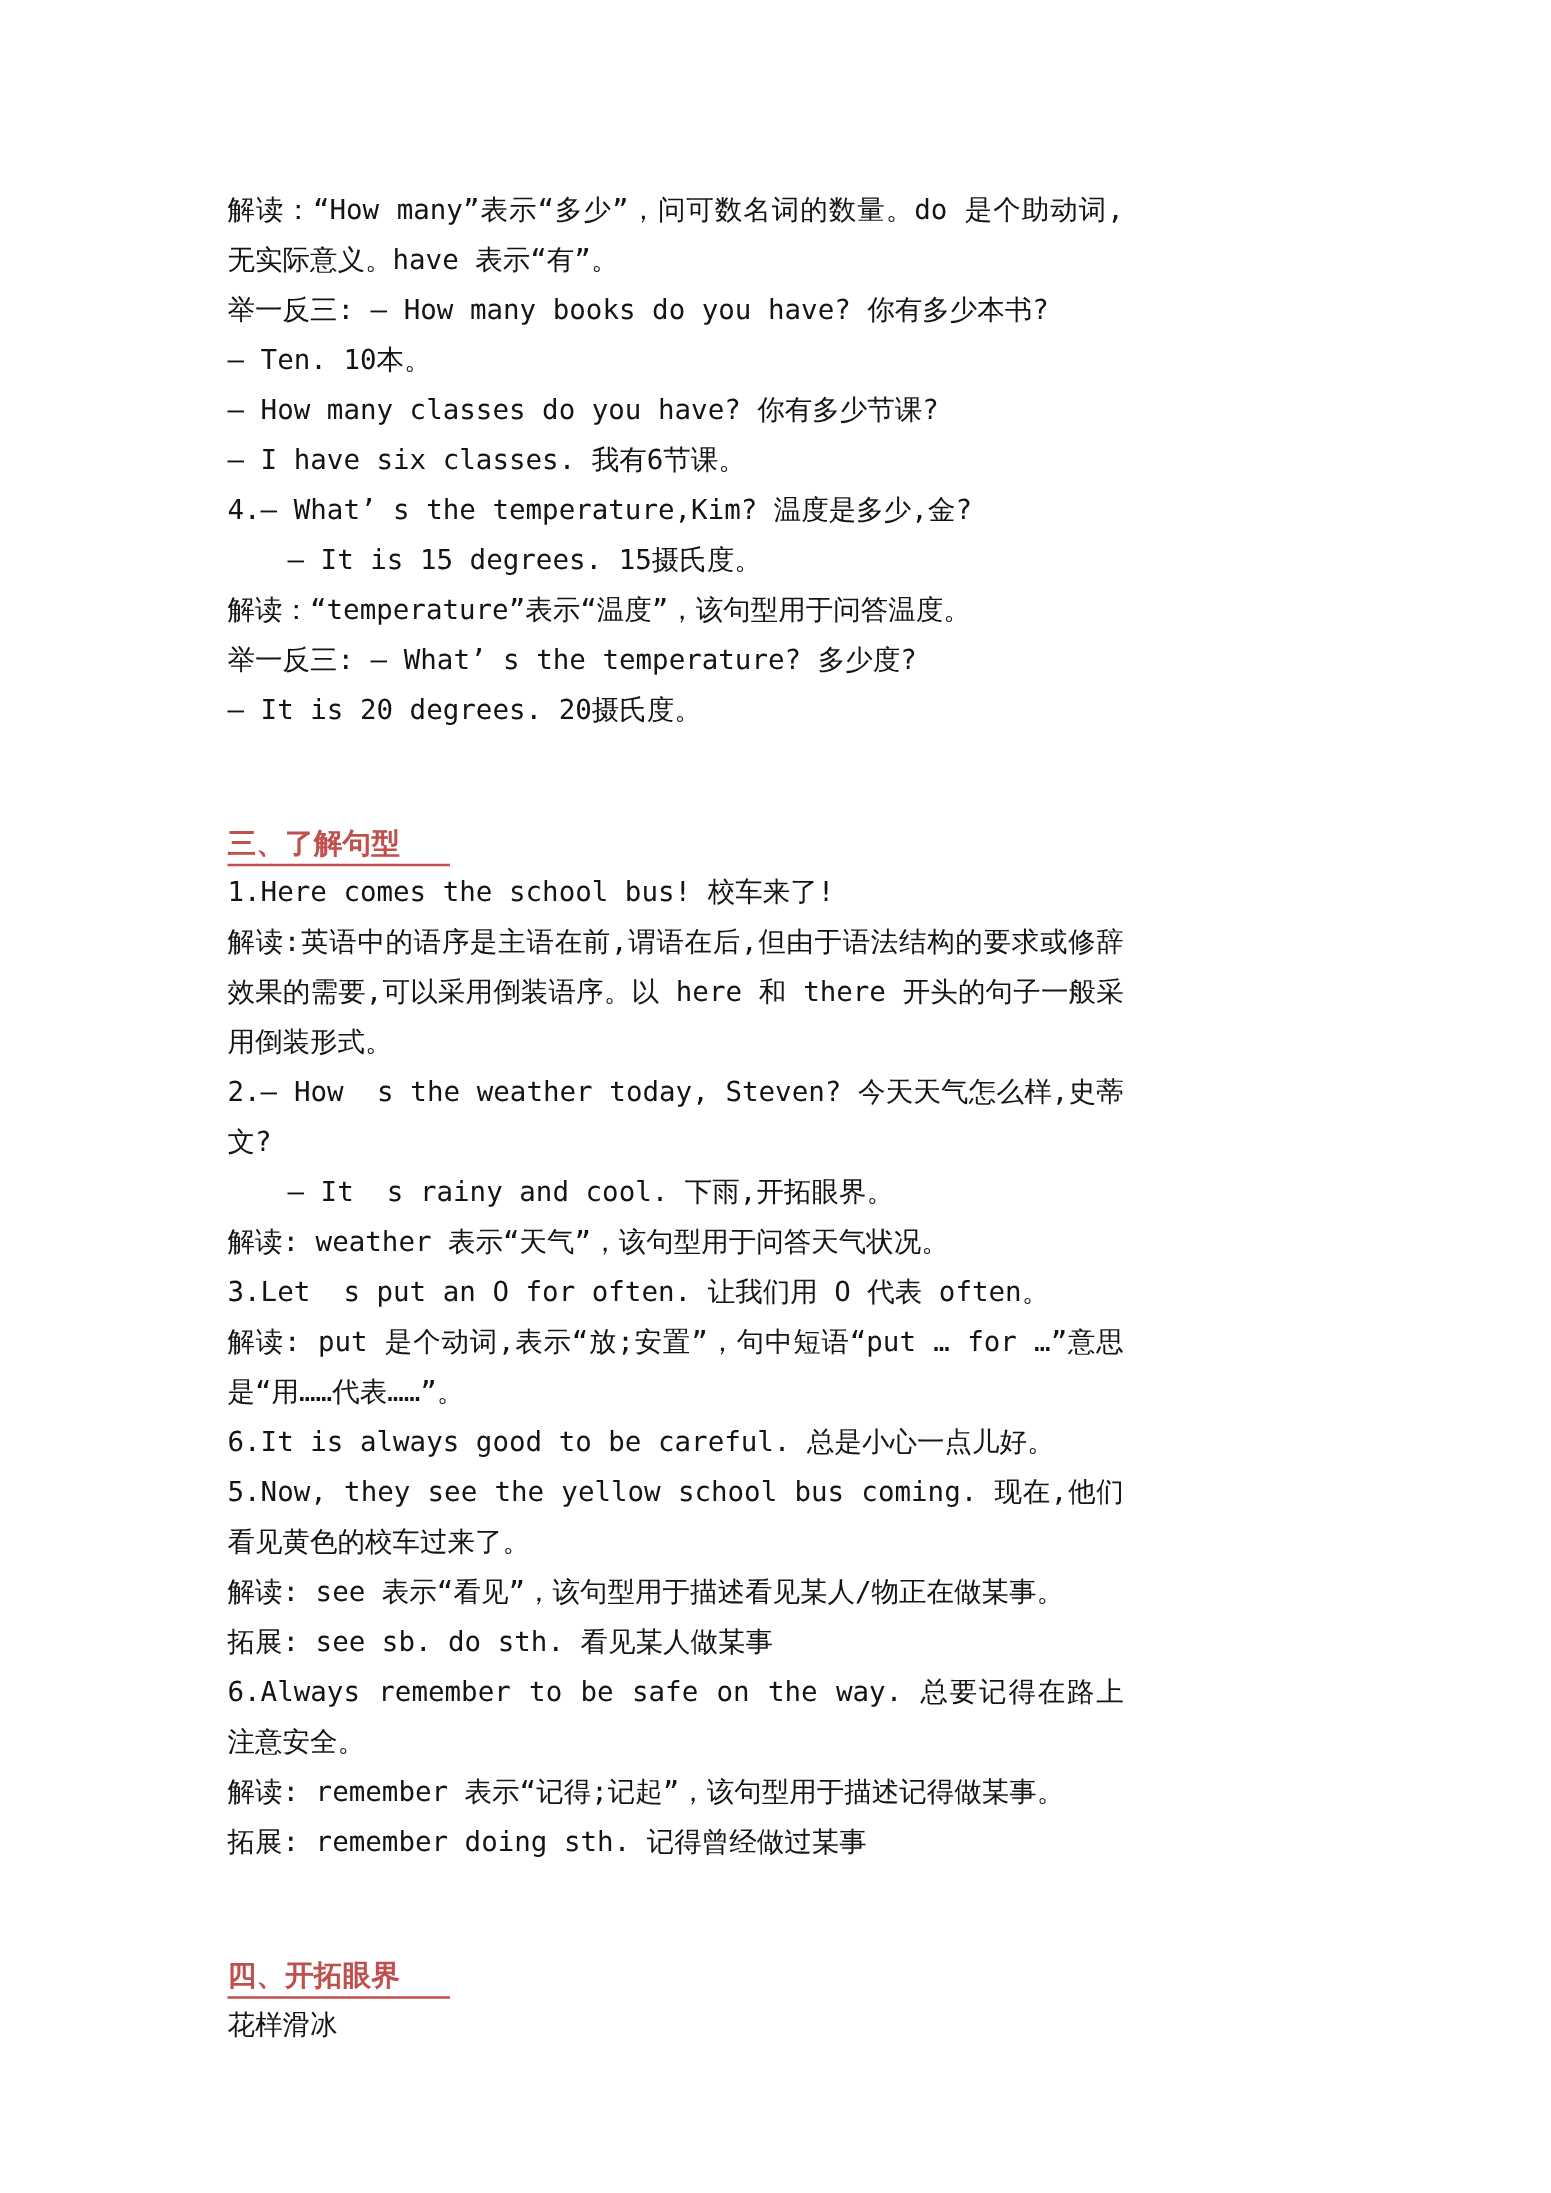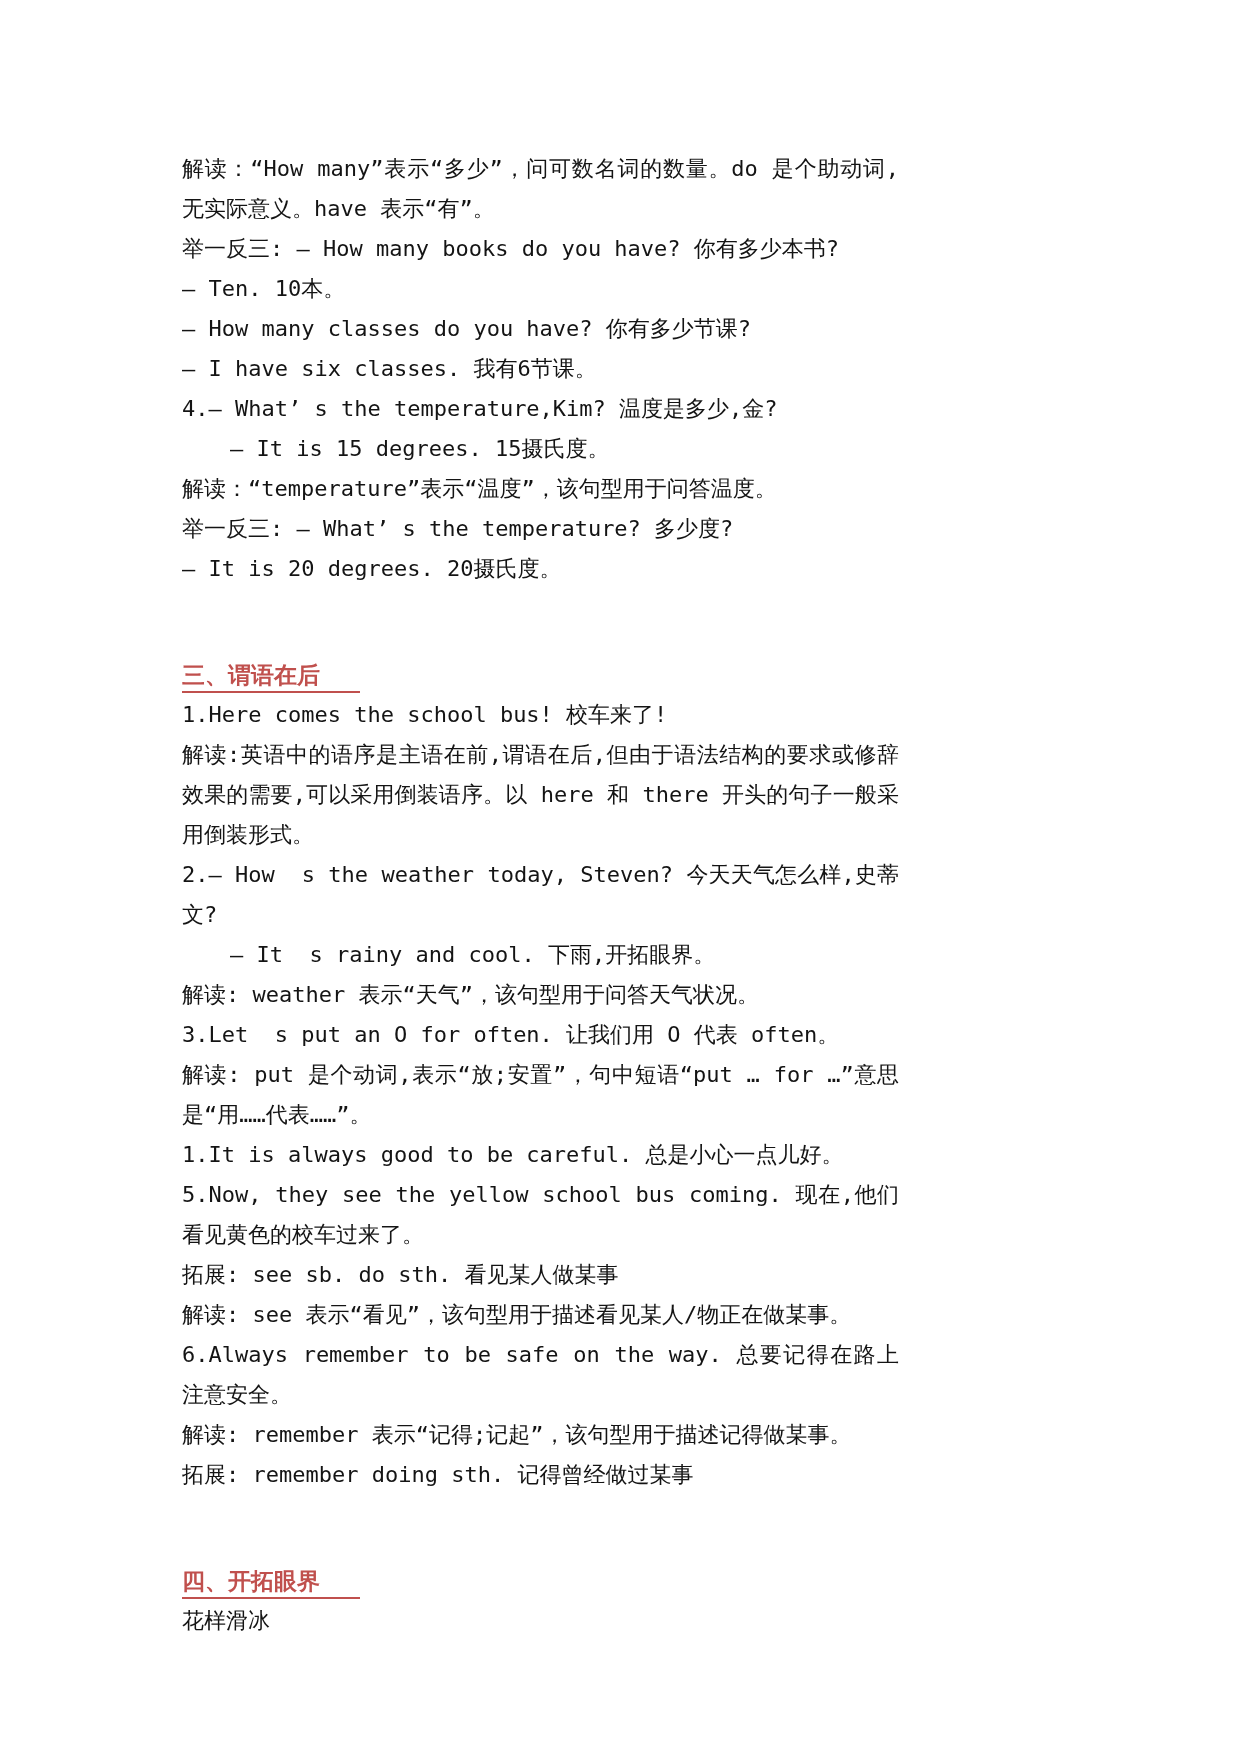--- a/index.html
+++ b/index.html
@@ -61,32 +61,32 @@
     <p class="para">— How many classes do you have? 你有多少节课?</p>
     <p class="para">— I have six classes. 我有6节课。</p>
     <p class="para">4.— What’ s the temperature,Kim? 温度是多少,金?</p>
     <p class="para indent">— It is 15 degrees. 15摄氏度。</p>
     <p class="para">解读：“temperature”表示“温度”，该句型用于问答温度。</p>
     <p class="para">举一反三: — What’ s the temperature? 多少度?</p>
     <p class="para">— It is 20 degrees. 20摄氏度。</p>
   </section>
 
   <section>
-    <h2 class="red-heading"><span class="u">三、谓语在后</span></h2>
+    <h2 class="red-heading"><span class="u">三、了解句型</span></h2>
     <p class="para">1.Here comes the school bus! 校车来了!</p>
     <p class="para">解读:英语中的语序是主语在前,谓语在后,但由于语法结构的要求或修辞效果的需要,可以采用倒装语序。以 here 和 there 开头的句子一般采用倒装形式。</p>
     <p class="para">2.— How  s the weather today, Steven? 今天天气怎么样,史蒂文?</p>
     <p class="para indent">— It  s rainy and cool. 下雨,开拓眼界。</p>
     <p class="para">解读: weather 表示“天气”，该句型用于问答天气状况。</p>
     <p class="para">3.Let  s put an O for often. 让我们用 O 代表 often。</p>
     <p class="para">解读: put 是个动词,表示“放;安置”，句中短语“put … for …”意思是“用……代表……”。</p>
-    <p class="para">1.It is always good to be careful. 总是小心一点儿好。</p>
+    <p class="para">6.It is always good to be careful. 总是小心一点儿好。</p>
     <p class="para">5.Now, they see the yellow school bus coming. 现在,他们看见黄色的校车过来了。</p>
+    <p class="para">解读: see 表示“看见”，该句型用于描述看见某人/物正在做某事。</p>
     <p class="para">拓展: see sb. do sth. 看见某人做某事</p>
-    <p class="para">解读: see 表示“看见”，该句型用于描述看见某人/物正在做某事。</p>
     <p class="para">6.Always remember to be safe on the way. 总要记得在路上注意安全。</p>
     <p class="para">解读: remember 表示“记得;记起”，该句型用于描述记得做某事。</p>
     <p class="para">拓展: remember doing sth. 记得曾经做过某事</p>
   </section>
 
   <section>
     <h2 class="red-heading gap-large"><span class="u">四、开拓眼界</span></h2>
     <p class="para center">花样滑冰</p>
   </section>
 

